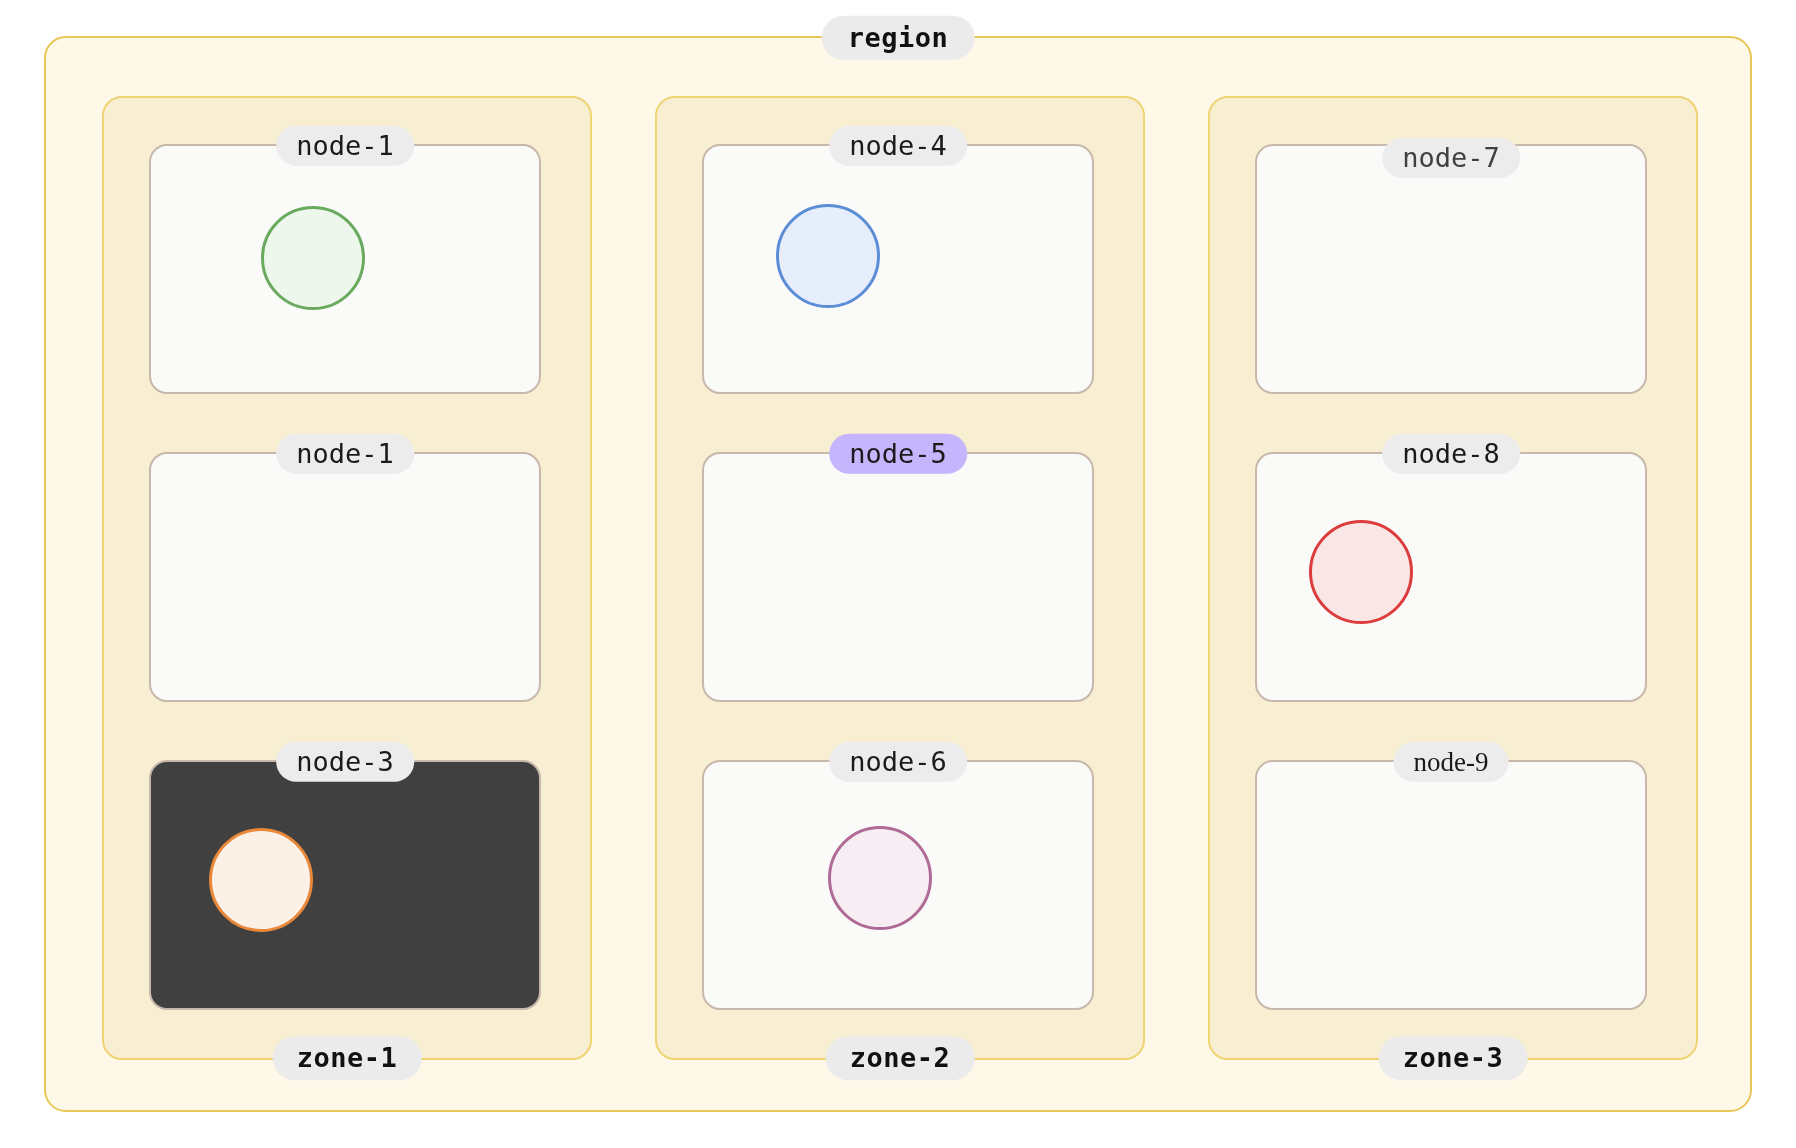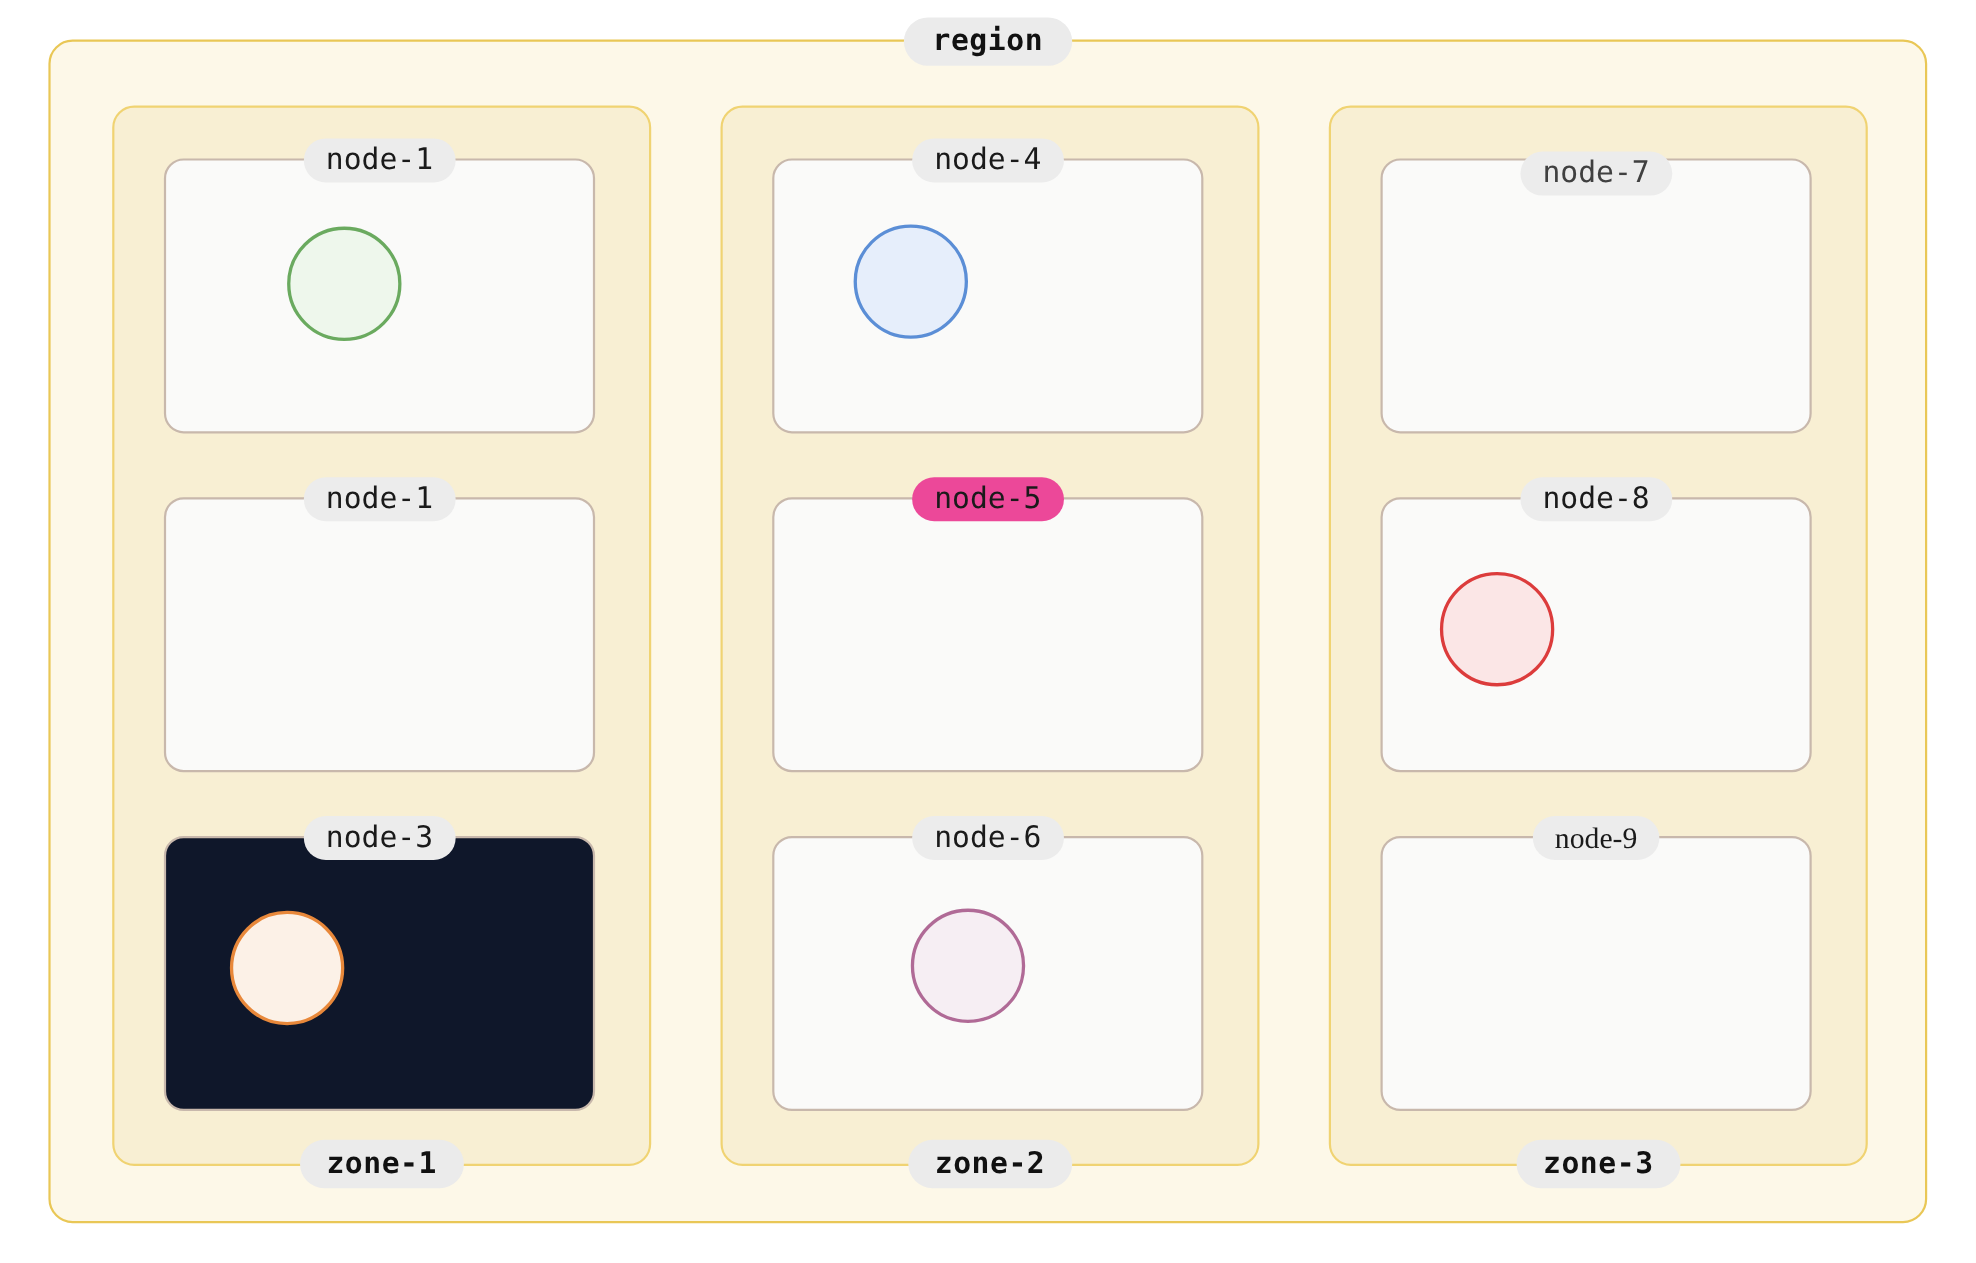--- a/index.html
+++ b/index.html
@@ -131,34 +131,34 @@
 
     <div class="zone" style="background: rgb(248, 239, 211); border-color: rgb(240, 211, 114);">
       <div class="node" style="background: rgb(250, 250, 249); border-color: rgb(200, 184, 172);">
         <div class="node-label" style="background: rgb(236, 236, 236); color: rgb(26, 26, 26);">node-1</div>
         <div class="circle" style="width: 104px; height: 104px; left: 110px; top: 60px; border-color: rgb(106, 170, 95); background: rgb(238, 247, 236);"></div>
       </div>
       <div class="node" style="background: rgb(250, 250, 249); border-color: rgb(200, 184, 172);">
         <div class="node-label" style="background: rgb(236, 236, 236); color: rgb(26, 26, 26);">node-1</div>
 
       </div>
-      <div class="node" style="background: #0f172a; border-color: rgb(200, 184, 172); text-align: right;">
+      <div class="node" style="background: #404040; border-color: rgb(200, 184, 172); text-align: right;">
         <div class="node-label" style="background: rgb(236, 236, 236); color: rgb(26, 26, 26);">node-3</div>
         <div class="circle" style="width: 104px; height: 104px; left: 58px; top: 66px; border-color: rgb(232, 136, 58); background: rgb(252, 241, 231);"></div>
       </div>
       <div class="zone-label" style="background: rgb(235, 235, 235); color: rgb(17, 17, 17); text-align: right;">zone-1</div>
     </div>
 
     <div class="zone" style="background: rgb(248, 239, 211); border-color: rgb(240, 211, 114);">
       <div class="node" style="background: rgb(250, 250, 249); border-color: rgb(200, 184, 172);">
         <div class="node-label" style="background: rgb(236, 236, 236); color: rgb(26, 26, 26);">node-4</div>
         <div class="circle" style="width: 104px; height: 104px; left: 72px; top: 58px; border-color: rgb(91, 142, 214); background: rgb(230, 238, 251);"></div>
       </div>
       <div class="node" style="background: rgb(250, 250, 249); border-color: rgb(200, 184, 172);">
-        <div class="node-label" style="background: #ec4899; color: rgb(26, 26, 26);">node-5</div>
+        <div class="node-label" style="background: #c4b5fd; color: rgb(26, 26, 26);">node-5</div>
 
       </div>
       <div class="node" style="background: rgb(250, 250, 249); border-color: rgb(200, 184, 172);">
         <div class="node-label" style="background: rgb(236, 236, 236); color: rgb(26, 26, 26);">node-6</div>
         <div class="circle" style="width: 104px; height: 104px; left: 124px; top: 64px; border-color: rgb(176, 106, 150); background: rgb(246, 238, 243);"></div>
       </div>
       <div class="zone-label" style="background: rgb(235, 235, 235); color: rgb(17, 17, 17);">zone-2</div>
     </div>
 
     <div class="zone" style="background: rgb(248, 239, 211); border-color: rgb(240, 211, 114);">

